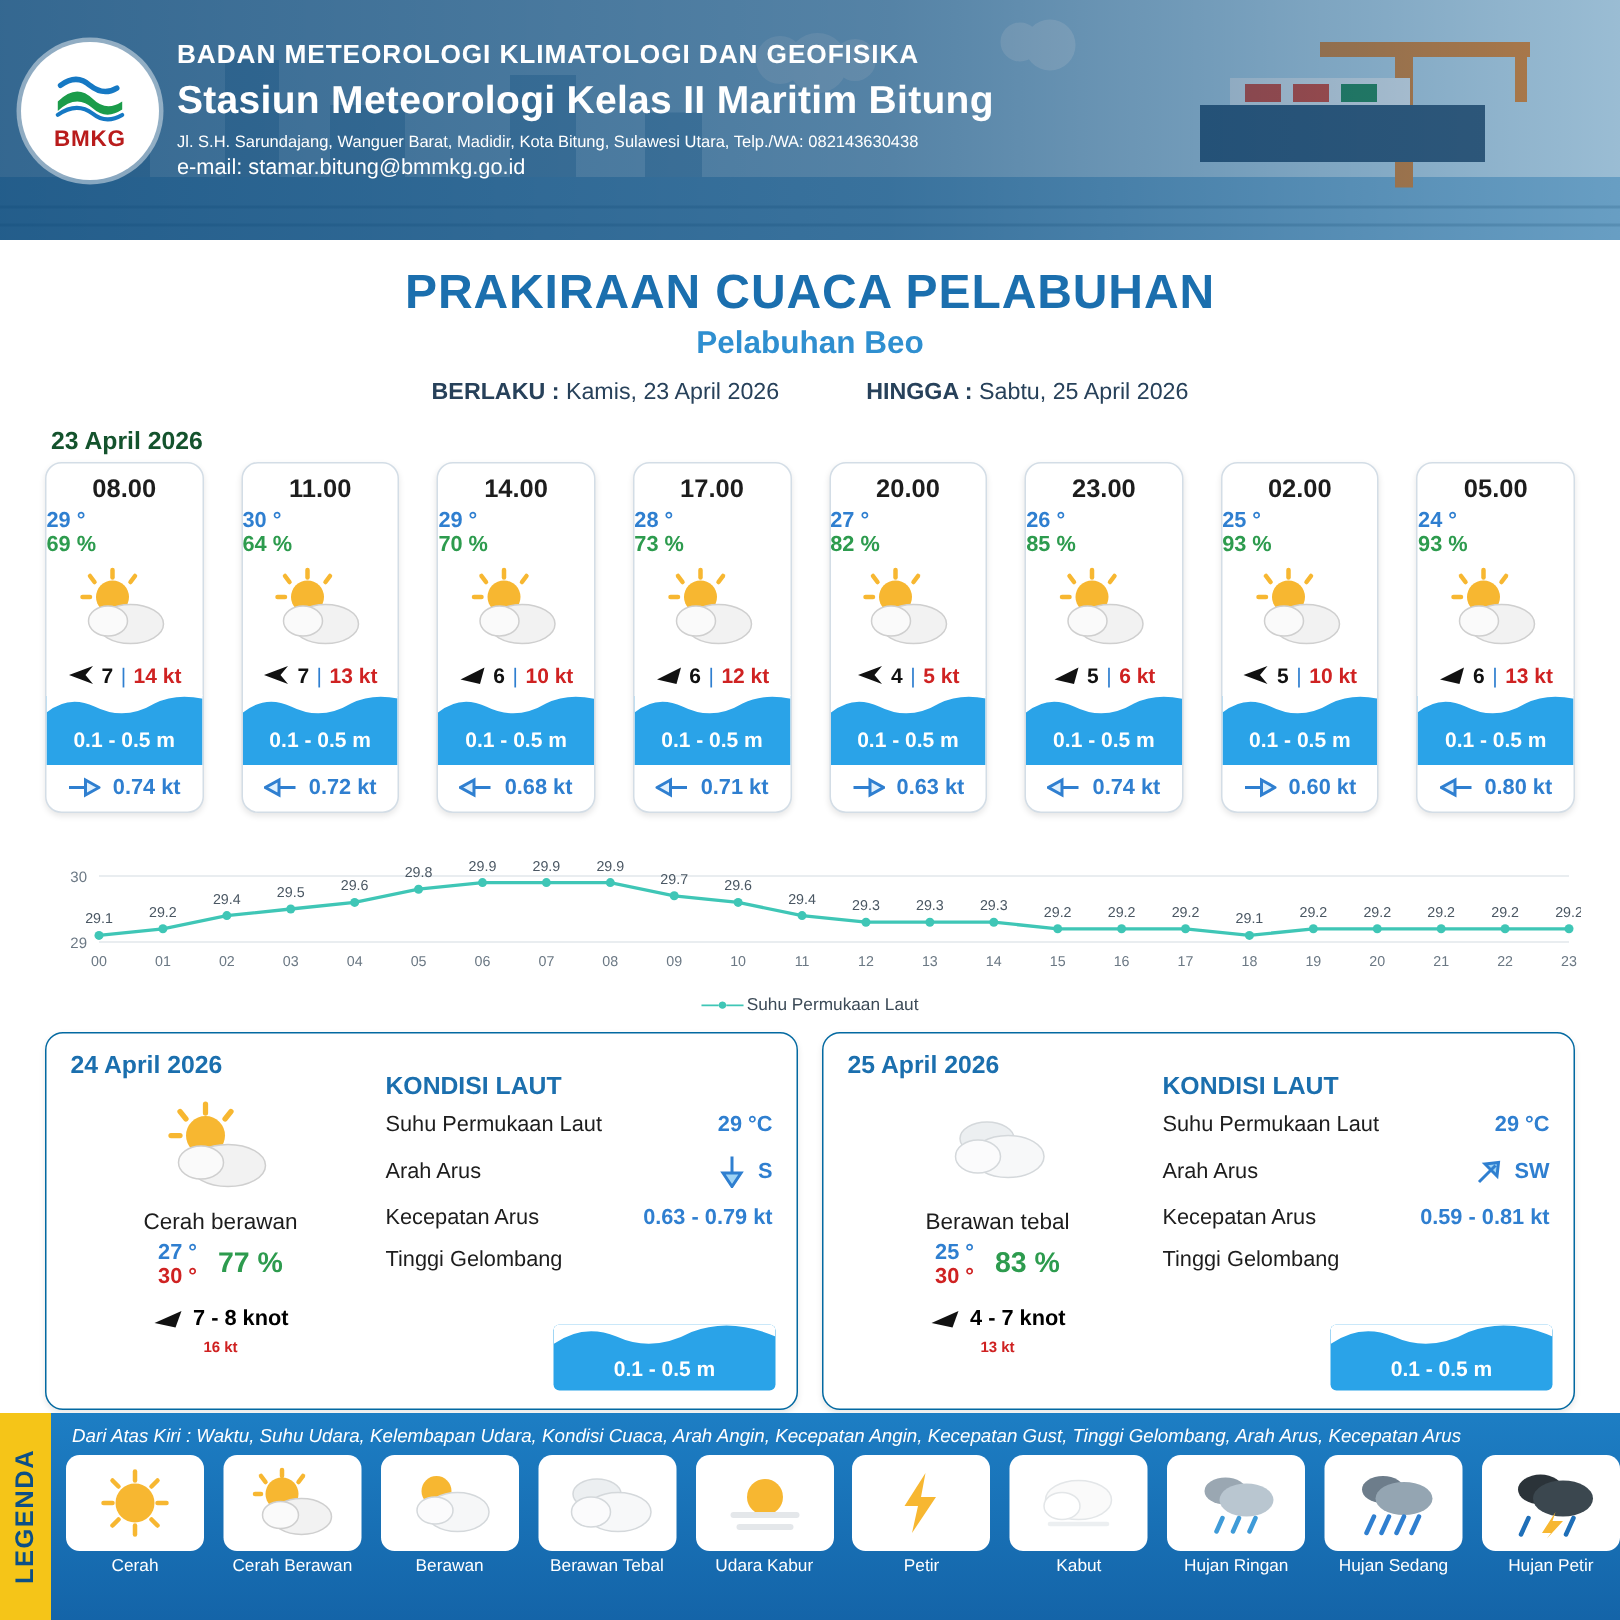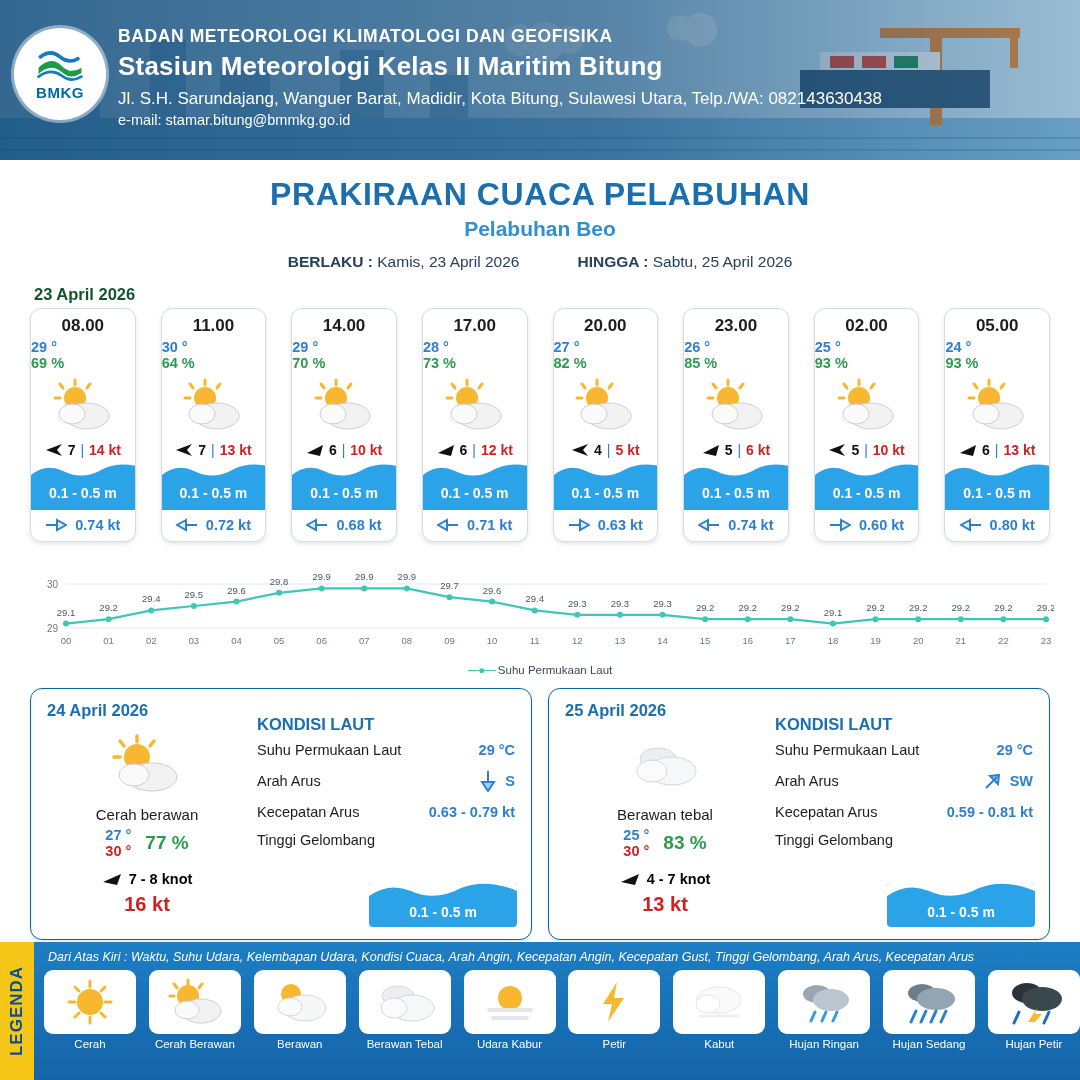--- a/index.html
+++ b/index.html
@@ -24,25 +24,25 @@
     background: linear-gradient(90deg, rgba(0,60,110,.72) 0%, rgba(0,60,110,.55) 55%, rgba(0,60,110,.18) 100%);
   }
   .logo {
     position:absolute; left:14px; top:28px;
     width:92px; height:92px; border-radius:50%;
     background:#ffffff;
     display:flex; flex-direction:column; align-items:center; justify-content:center;
     box-shadow:0 0 0 3px rgba(255,255,255,.45);
   }
   .logo .lg-sym { width:54px; height:34px; position:relative; }
-  .logo .lg-text { font-size:15px; font-weight:bold; color:#0369a1; letter-spacing:.5px; margin-top:2px;}
+  .logo .lg-text { font-size:15px; font-weight:bold; color:#b91c1c; letter-spacing:.5px; margin-top:2px;}
   .hdr-text { position:absolute; left:118px; top:26px; color:#fff; }
   .hdr-line1 { font-size:17.5px; font-weight:bold; letter-spacing:.6px; }
   .hdr-line2 { font-size:26px; font-weight:bold; margin-top:4px; letter-spacing:.2px; }
-  .hdr-line3 { font-size:17px; margin-top:7px; }
+  .hdr-line3 { font-size:11px; margin-top:7px; }
   .hdr-line4 { font-size:14.5px; margin-top:3px; }
 
   
   .title-block { text-align:center; margin-top:16px; }
   .title-main { font-size:32px; font-weight:bold; color:#1b6fae; letter-spacing:.6px; }
   .title-sub { font-size:21px; font-weight:bold; color:#2f8fd0; margin-top:4px; }
   .valid-row { margin-top:12px; display:flex; justify-content:center; gap:58px; font-size:15.5px; }
   .valid-row .lbl { font-weight:bold; color:#27415a; }
   .valid-row .val { color:#27415a; }
 
@@ -98,21 +98,21 @@
   .p-left { width:200px; text-align:center; }
   .p-date { font-size:16.5px; font-weight:bold; color:#1b6fae; text-align:left; }
   .p-icon { height:66px; display:flex; align-items:center; justify-content:center; margin-top:12px;}
   .p-cond { font-size:15px; color:#1d1d1d; margin-top:8px; }
   .p-temps { display:flex; justify-content:center; align-items:center; gap:14px; margin-top:4px;}
   .p-tcol { text-align:left; }
   .p-tmin { font-size:14.5px; font-weight:bold; color:#2f7fd0; }
   .p-tmax { font-size:14.5px; font-weight:bold; color:#cf2222; }
   .p-hum { font-size:19px; font-weight:bold; color:#2d9b4e; }
   .p-wind { display:flex; align-items:center; justify-content:center; gap:7px; margin-top:12px; font-size:14.5px; font-weight:bold; }
-  .p-gust { font-size:20px; font-weight:bold; color:#cf2222; margin-top:6px; }
+  .p-gust { font-size:10px; font-weight:bold; color:#cf2222; margin-top:6px; }
   .p-right { flex:1; padding-left:10px; }
   .p-kl { font-size:16.5px; font-weight:bold; color:#1b6fae; margin:14px 0 8px 0; }
   .p-row { display:flex; justify-content:space-between; align-items:center; font-size:14.5px; color:#1d1d1d; margin-bottom:12px; }
   .p-row .v { color:#2f7fd0; font-weight:bold; }
   .p-wavebox {
     position:absolute; right:14px; bottom:12px;
     width:148px; height:44px; background:#2aa3e8; border-radius:4px;
     display:flex; align-items:flex-end; justify-content:center; overflow:hidden;
   }
   .p-wavebox svg { position:absolute; top:-1px; left:0; }

